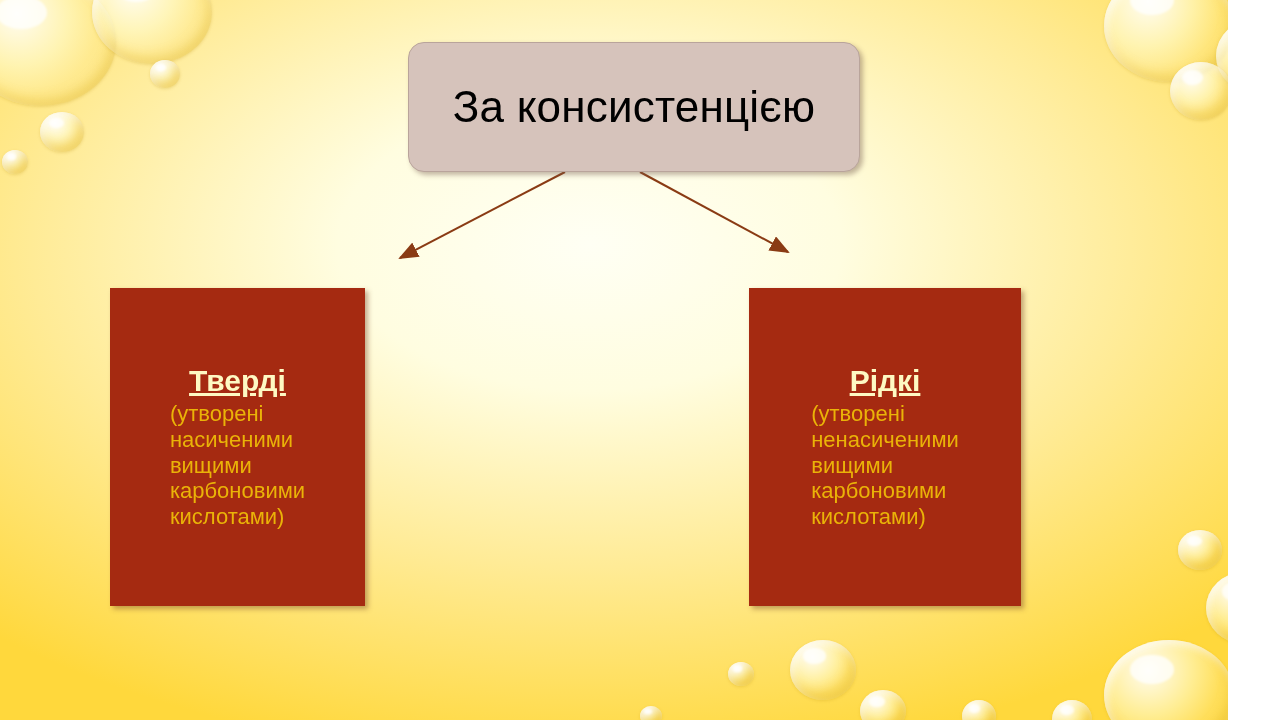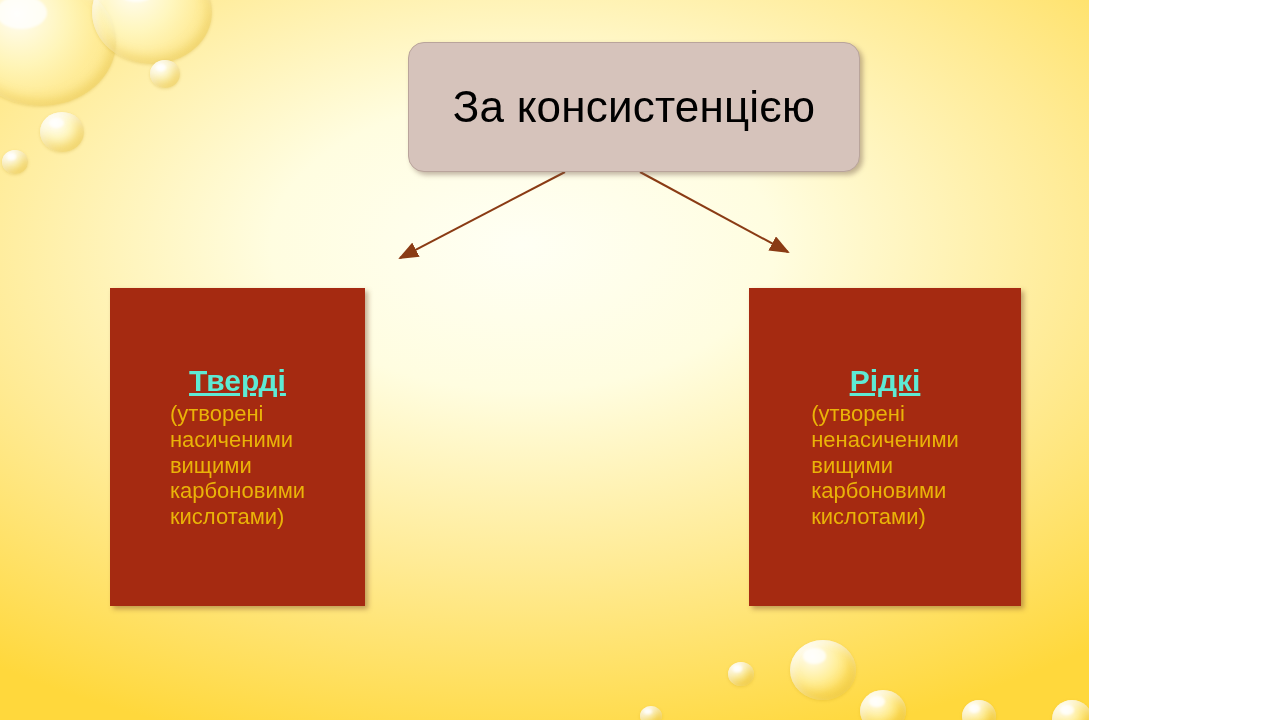--- a/index.html
+++ b/index.html
@@ -7,21 +7,21 @@
     padding: 0;
   }
   body {
     width: 1280px;
     height: 720px;
     overflow: hidden;
     font-family: "Liberation Sans", sans-serif;
   }
   #slide {
     position: relative;
-    width: 1089px;
+    width: 1228px;
     height: 720px;
     overflow: hidden;
     background:
       radial-gradient(ellipse 900px 520px at 48% 34%, #fffff4 0%, #fffde0 28%, #ffeb96 62%, #ffd83c 100%);
   }
   
   .bubble {
     position: absolute;
     border-radius: 50%;
     background:
@@ -103,21 +103,21 @@
     display: flex;
     flex-direction: column;
     align-items: center;
     justify-content: center;
     padding: 0 8px;
   }
   .child-left  { left: 110px; top: 288px; width: 255px; height: 318px; }
   .child-right { left: 749px; top: 288px; width: 272px; height: 318px; }
 
   .child-title {
-    color: #5eead4;
+    color: #fef9c3;
     font-size: 30px;
     font-weight: bold;
     text-decoration: underline;
     line-height: 1.1;
     margin-bottom: 4px;
     text-align: center;
   }
   .child-sub {
     color: #eab308;
     font-size: 22px;

